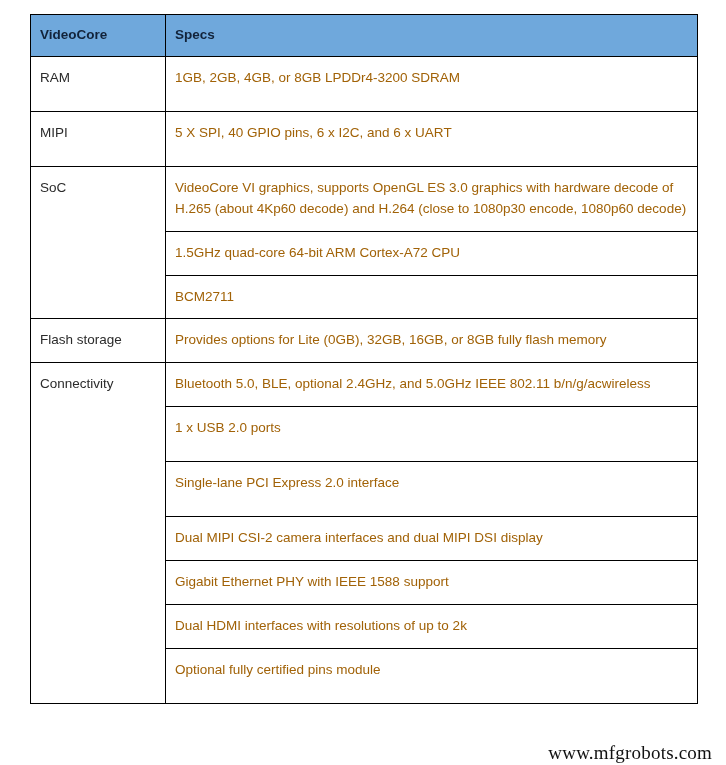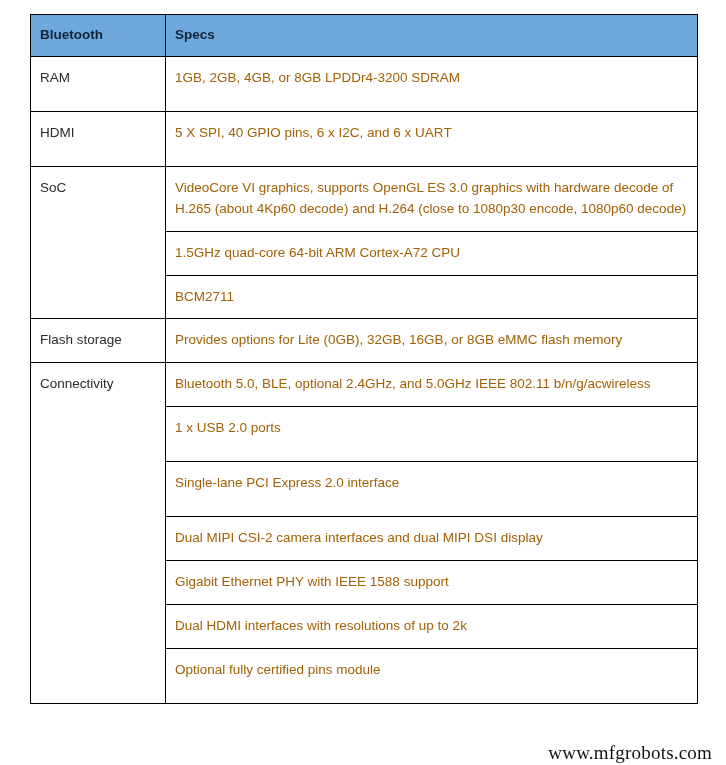--- a/index.html
+++ b/index.html
@@ -77,50 +77,50 @@
 
 <div class="page">
 
   <table class="spec-table">
     <colgroup>
       <col class="c-param">
       <col class="c-spec">
     </colgroup>
     <thead>
       <tr>
-        <th>Bluetooth</th>
+        <th>VideoCore</th>
         <th>Specs</th>
       </tr>
     </thead>
     <tbody>
 
       <tr class="h-tall">
         <td class="param-cell">RAM</td>
         <td>1GB, 2GB, 4GB, or 8GB LPDDr4-3200 SDRAM</td>
       </tr>
 
       <tr class="h-tall">
-        <td class="param-cell">HDMI</td>
+        <td class="param-cell">MIPI</td>
         <td>5 X SPI, 40 GPIO pins, 6 x I2C, and 6 x UART</td>
       </tr>
 
       <tr>
         <td class="param-cell" rowspan="3">SoC</td>
         <td>VideoCore VI graphics, supports OpenGL ES 3.0 graphics with hardware decode of H.265 (about 4Kp60 decode) and H.264 (close to 1080p30 encode, 1080p60 decode)</td>
       </tr>
       <tr>
         <td>1.5GHz quad-core 64-bit ARM Cortex-A72 CPU</td>
       </tr>
       <tr>
         <td>BCM2711</td>
       </tr>
 
       <tr>
         <td class="param-cell">Flash storage</td>
-        <td>Provides options for Lite (0GB), 32GB, 16GB, or 8GB eMMC flash memory</td>
+        <td>Provides options for Lite (0GB), 32GB, 16GB, or 8GB fully flash memory</td>
       </tr>
 
       <tr>
         <td class="param-cell" rowspan="7">Connectivity</td>
         <td>Bluetooth 5.0, BLE, optional 2.4GHz, and 5.0GHz IEEE 802.11 b/n/g/acwireless</td>
       </tr>
       <tr class="h-tall">
         <td>1 x USB 2.0 ports</td>
       </tr>
       <tr class="h-tall">

